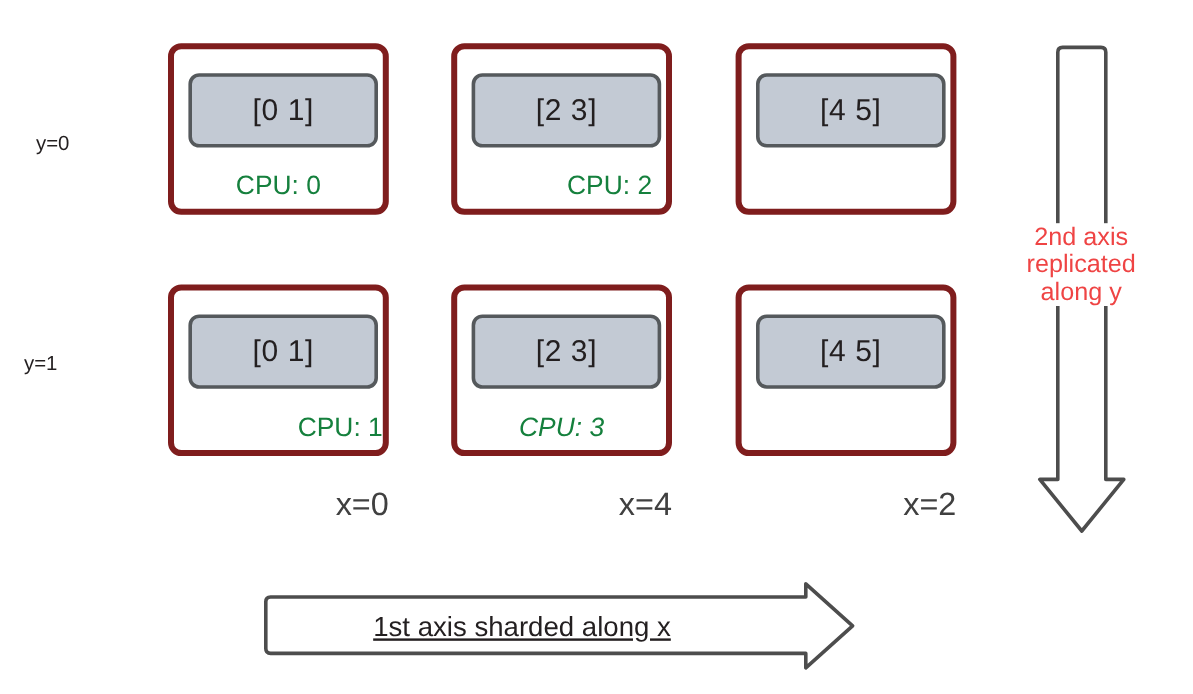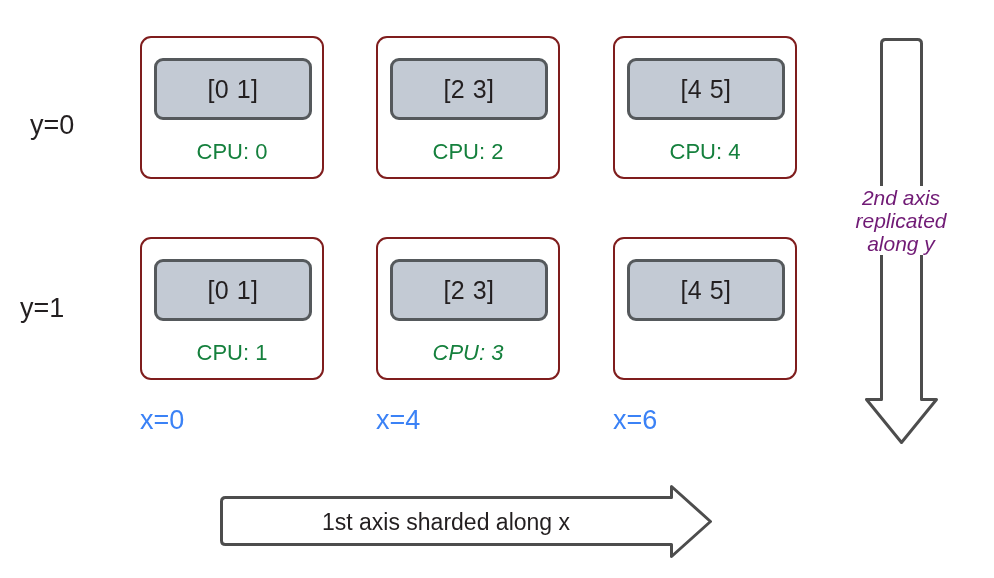--- a/index.html
+++ b/index.html
@@ -22,21 +22,21 @@
     left: 0; top: 0;
     width: 994px;
     height: 578px;
   }
 
   
   .device-box {
     position: absolute;
     box-sizing: border-box;
     background: #ffffff;
-    border: 2px solid #7f1d1d;
+    border: 5px solid #7f1d1d;
     border-radius: 11px;
   }
   .shard-chip {
     position: absolute;
     box-sizing: border-box;
     background: #c3cad4;
     border: 3px solid #55595c;
     border-radius: 9px;
     display: flex;
     align-items: center;
@@ -51,29 +51,29 @@
     width: 100%;
     text-align: center;
     font-size: 22px;
     color: #15803d;
     white-space: nowrap;
   }
 
   
   .row-label {
     position: absolute;
-    font-size: 27px;
+    font-size: 17px;
     color: #231f20;
     white-space: nowrap;
   }
   .col-label {
     position: absolute;
     font-size: 27px;
-    color: #3b82f6;
-    text-align: left;
+    color: #404040;
+    text-align: right;
     white-space: nowrap;
   }
 
   
   .arrow-svg {
     position: absolute;
     left: 0; top: 0;
     width: 994px;
     height: 578px;
     pointer-events: none;
@@ -84,24 +84,23 @@
     stroke-width: 3;
     stroke-linejoin: round;
     stroke-linecap: round;
   }
 
   .arrow-caption {
     position: absolute;
     text-align: center;
     font-size: 21px;
     line-height: 23px;
-    color: #701a75;
+    color: #ef4444;
     background: #ffffff;
     white-space: pre-line;
-    font-style: italic;
   }
   .harrow-caption {
     position: absolute;
     text-align: center;
     font-size: 23px;
     color: #231f20;
     white-space: nowrap;
   }
 </style>
 </head>
@@ -137,45 +136,44 @@
   <div class="row-label" style="left:30px; top:110px;">y=0</div>
   <div class="row-label" style="left:20px; top:293px;">y=1</div>
 
   <div class="device-box" style="left:140px; top:36px; width:184px; height:143px;">
     <div class="shard-chip" style="left:12px; top:20px; width:158px; height:62px;">[0 1]</div>
     <div class="cpu-label" style="top:101px;">CPU: 0</div>
   </div>
 
   <div class="device-box" style="left:376px; top:36px; width:184px; height:143px;">
     <div class="shard-chip" style="left:12px; top:20px; width:158px; height:62px;">[2 3]</div>
-    <div class="cpu-label" style="top:101px;">CPU: 2</div>
+    <div class="cpu-label" style="top:101px;padding-left:40px;">CPU: 2</div>
   </div>
 
   <div class="device-box" style="left:613px; top:36px; width:184px; height:143px;">
     <div class="shard-chip" style="left:12px; top:20px; width:158px; height:62px;">[4 5]</div>
-    <div class="cpu-label" style="top:101px;">CPU: 4</div>
   </div>
 
   <div class="device-box" style="left:140px; top:237px; width:184px; height:143px;">
     <div class="shard-chip" style="left:12px; top:20px; width:158px; height:62px;">[0 1]</div>
-    <div class="cpu-label" style="top:101px;">CPU: 1</div>
+    <div class="cpu-label" style="top:101px;text-align:right;">CPU: 1</div>
   </div>
 
   <div class="device-box" style="left:376px; top:237px; width:184px; height:143px;">
     <div class="shard-chip" style="left:12px; top:20px; width:158px; height:62px;">[2 3]</div>
     <div class="cpu-label" style="top:101px;font-style:italic;">CPU: 3</div>
   </div>
 
   <div class="device-box" style="left:613px; top:237px; width:184px; height:143px;">
     <div class="shard-chip" style="left:12px; top:20px; width:158px; height:62px;">[4 5]</div>
   </div>
 
   <div class="col-label" style="left:140px; top:405px; width:184px;">x=0</div>
   <div class="col-label" style="left:376px; top:405px; width:184px;">x=4</div>
-  <div class="col-label" style="left:613px; top:405px; width:184px;">x=6</div>
+  <div class="col-label" style="left:613px; top:405px; width:184px;">x=2</div>
 
   <div class="arrow-caption" style="left:838px; top:186px; width:126px;">2nd axis
 replicated
 along y</div>
 
-  <div class="harrow-caption" style="left:221px; top:509px; width:450px;">1st axis sharded along x</div>
+  <div class="harrow-caption" style="left:210px; top:509px; width:450px;text-decoration:underline;">1st axis sharded along x</div>
 
 </div>
 
 </body></html>

